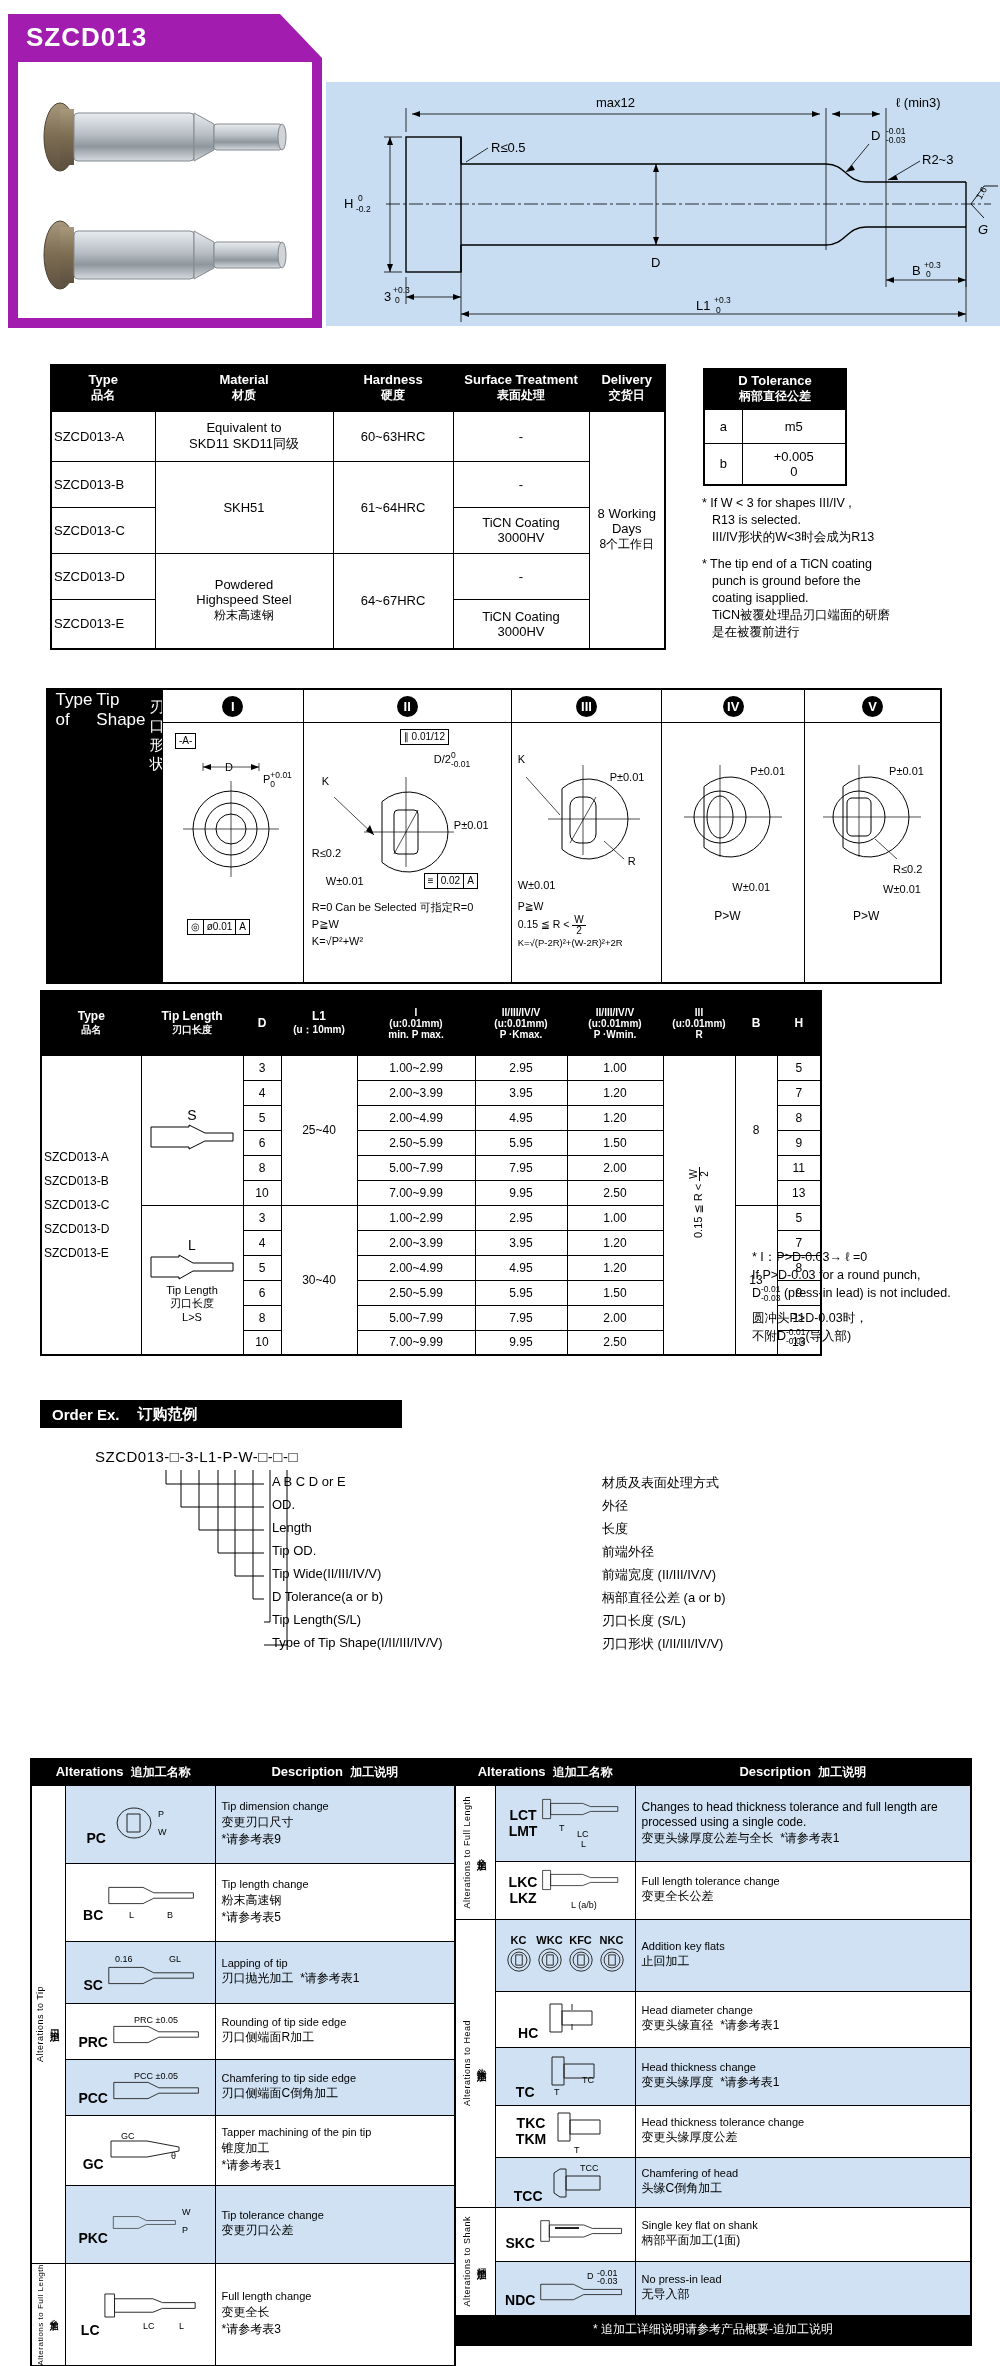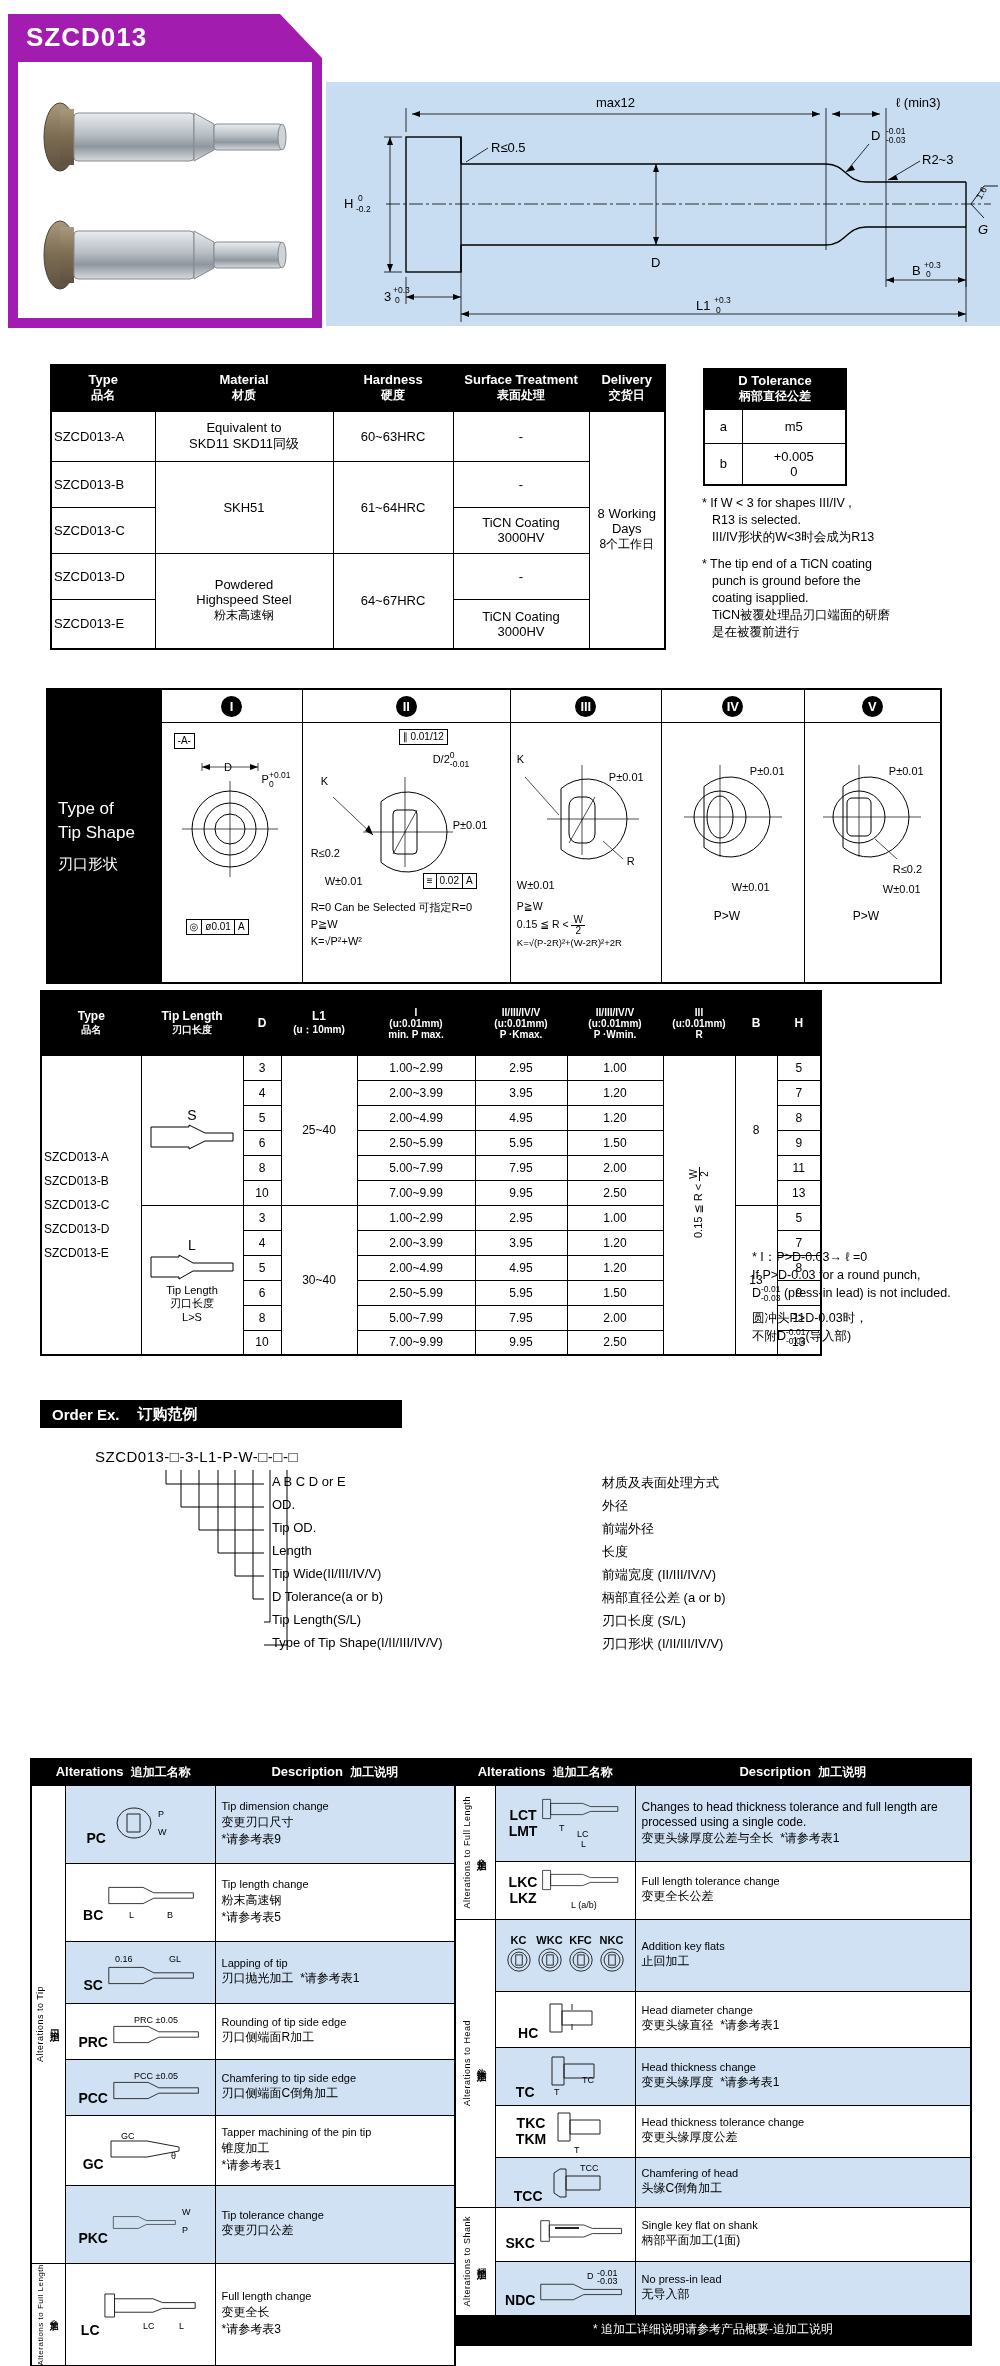--- a/index.html
+++ b/index.html
@@ -270,21 +270,21 @@
 </div>
 <div class="abs" style="left:702px;top:556px;width:296px;font-size:12.5px;line-height:1.35">
   <div>* The tip end of a TiCN coating</div>
   <div style="padding-left:10px">punch is ground before the</div>
   <div style="padding-left:10px">coating isapplied.</div>
   <div style="padding-left:10px">TiCN被覆处理品刃口端面的研磨</div>
   <div style="padding-left:10px">是在被覆前进行</div>
 </div>
 
 <div class="abs" style="left:46px;top:688px;width:892px;height:292px;border:2px solid #000;display:flex">
-  <div class="blk" style="width:104px;display:flex;flex-direction:column;justify-content:center;padding-left:10px;gap:4px">
+  <div class="blk" style="width:104px;display:flex;justify-content:center;padding-left:10px;gap:4px">
     <div style="font-size:17px">Type of</div>
     <div style="font-size:17px">Tip Shape</div>
     <div style="font-size:15px;margin-top:8px">刃口形状</div>
   </div>
 
   <div style="width:142px;border-left:1px solid #000;display:flex;flex-direction:column">
     <div style="height:32px;border-bottom:1px solid #000;display:flex;align-items:center;justify-content:center">
       <span style="background:#000;color:#fff;border-radius:50%;width:21px;height:21px;line-height:21px;text-align:center;font-weight:bold;font-size:13px">I</span>
     </div>
     <div class="shape-body" style="flex:1">
@@ -644,26 +644,26 @@
   <div style="position:absolute;left:232px;top:74px;width:690px">
     <div style="height:23px;display:flex">
         <span style="width:330px">A B C D or E</span>
         <span>材质及表面处理方式</span>
       </div>
     <div style="height:23px;display:flex">
         <span style="width:330px">OD.</span>
         <span>外径</span>
       </div>
     <div style="height:23px;display:flex">
+        <span style="width:330px">Length</span>
+        <span>长度</span>
+      </div>
+    <div style="height:23px;display:flex">
         <span style="width:330px">Tip OD.</span>
         <span>前端外径</span>
-      </div>
-    <div style="height:23px;display:flex">
-        <span style="width:330px">Length</span>
-        <span>长度</span>
       </div>
     <div style="height:23px;display:flex">
         <span style="width:330px">Tip Wide(II/III/IV/V)</span>
         <span>前端宽度 (II/III/IV/V)</span>
       </div>
     <div style="height:23px;display:flex">
         <span style="width:330px">D Tolerance(a or b)</span>
         <span>柄部直径公差 (a or b)</span>
       </div>
     <div style="height:23px;display:flex">

